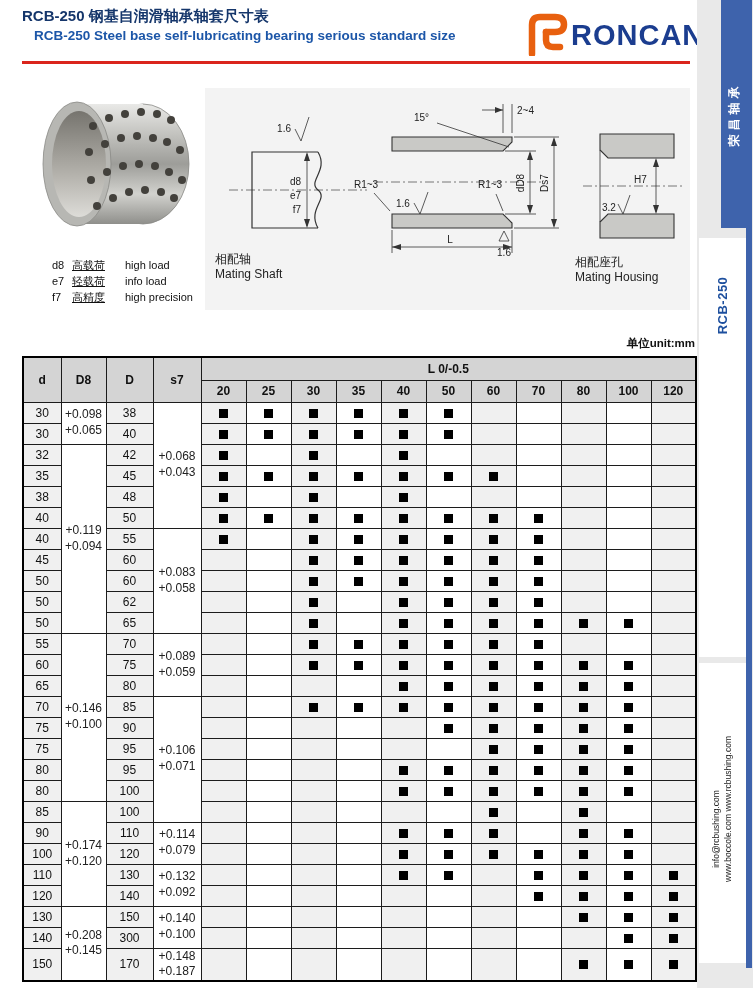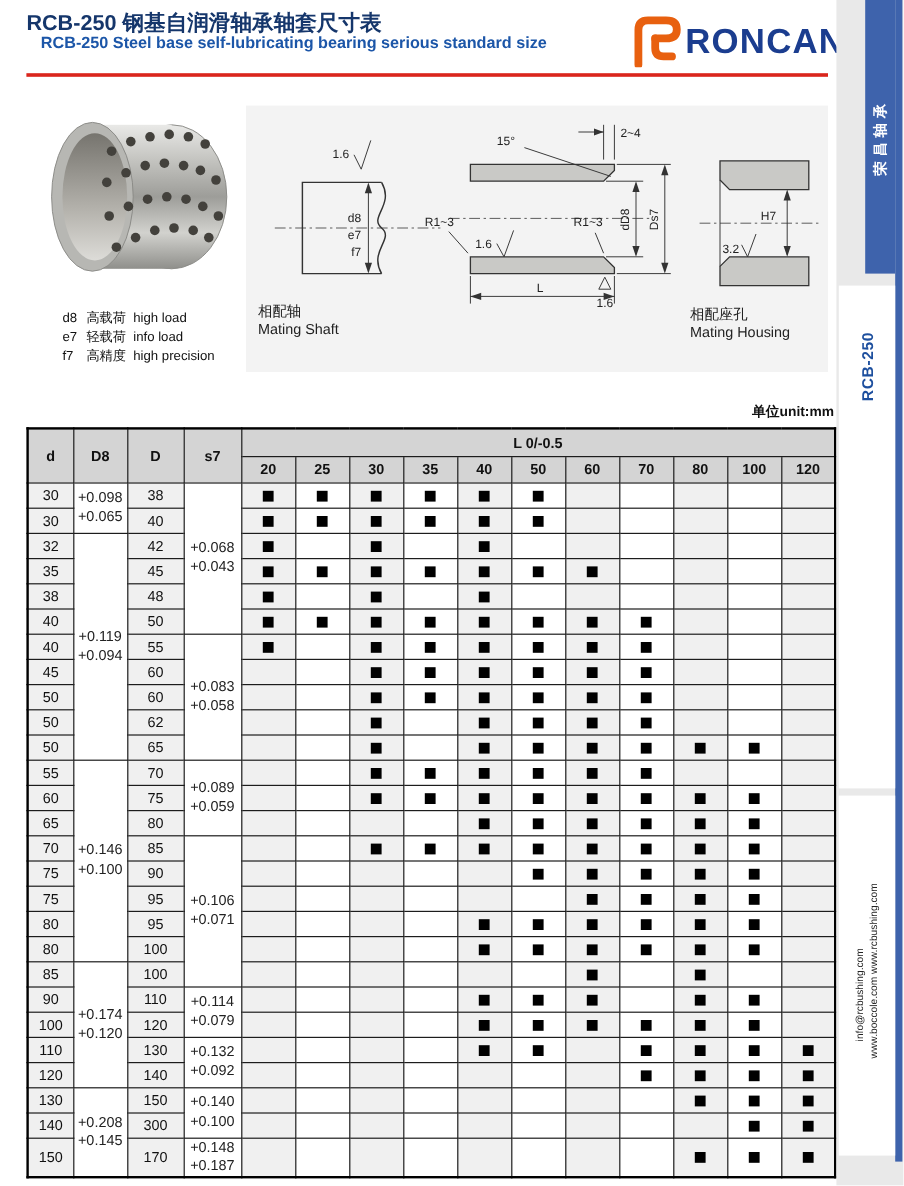--- a/index.html
+++ b/index.html
@@ -1,32 +1,32 @@
 <!DOCTYPE html>
 <html><head>
 <meta charset="utf-8">
 <style>
   html,body{margin:0;padding:0;}
   body{width:753px;height:988px;background:#fff;font-family:"Liberation Sans",sans-serif;position:relative;overflow:hidden;color:#111;}
   .abs{position:absolute;}
 
   
-  .title-zh{left:22px;top:7px;font-size:18px;font-weight:bold;color:#15366b;}
+  .title-zh{left:22px;top:7px;font-size:15px;font-weight:bold;color:#15366b;}
   .title-en{left:22px;top:28px;font-size:13.5px;font-weight:bold;color:#1c56a8;padding-left:12px;}
   .logo{left:519px;top:10px;display:flex;align-items:center;}
   .logo-text{font-size:29px;font-weight:bold;color:#1b3d8f;letter-spacing:1px;line-height:1;}
   .logo-reg{font-size:9px;color:#1b3d8f;vertical-align:top;position:relative;top:-10px;}
   .red-rule{left:22px;top:61px;width:668px;height:3px;background:#da251c;}
 
   
   .diagram-panel{left:205px;top:88px;width:485px;height:222px;background:#f3f3f3;}
   .caption{text-align:left;font-size:12px;color:#222;line-height:1.25;}
   .legend{left:52px;top:258px;font-size:11px;color:#111;line-height:1.45;}
   .legend .code{display:inline-block;width:20px;}
-  .legend .zh{display:inline-block;margin-right:6px;}
+  .legend .zh{display:inline-block;margin-right:20px;text-decoration:underline;}
   svg text{font-family:"Liberation Sans",sans-serif;font-size:10px;fill:#222;}
   .dln{stroke:#333;stroke-width:1.2;fill:none;}
   .thin{stroke:#333;stroke-width:0.8;fill:none;}
   .cl{stroke:#555;stroke-width:0.8;fill:none;stroke-dasharray:9 3 2 3;}
   .bar{fill:#c9c9c6;stroke:#333;stroke-width:1.1;}
   .ah{fill:#333;stroke:none;}
 
   
   .unit{left:540px;top:336px;width:155px;text-align:right;font-size:11.5px;font-weight:bold;color:#111;}
 

